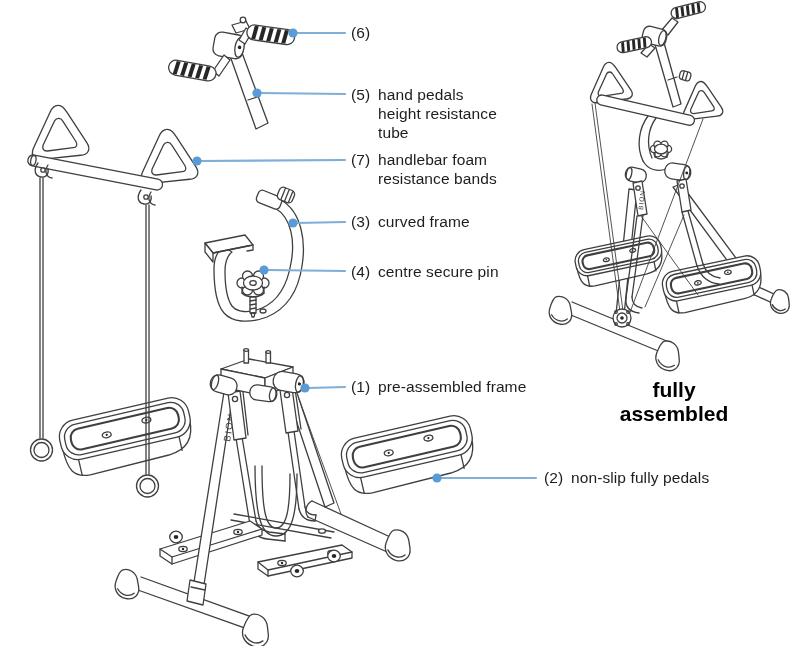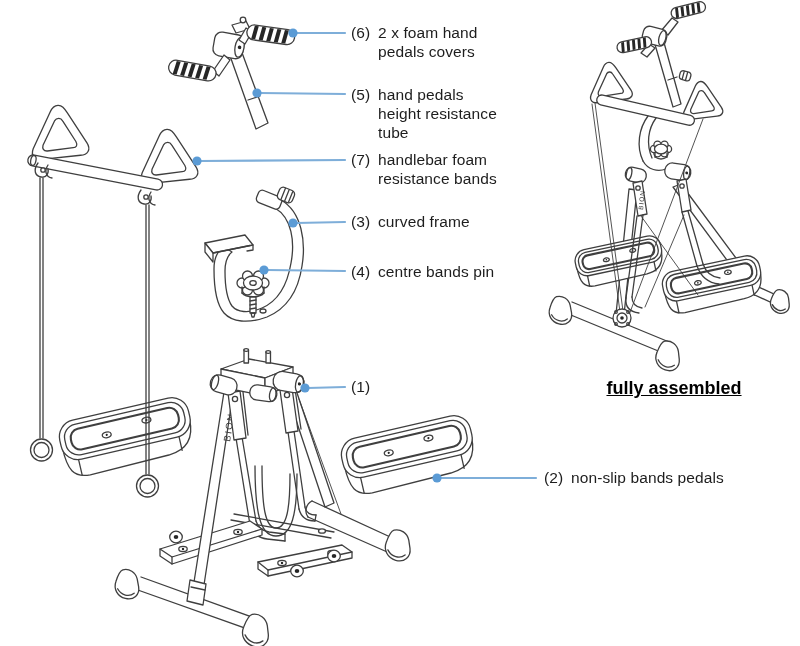--- a/index.html
+++ b/index.html
@@ -21,23 +21,22 @@
   svg text { stroke:none; fill:#3a3a3a; font-family:"Liberation Sans", sans-serif; }
   .leaders line { stroke:#7eaed9; stroke-width:2.2; }
   .leaders circle { stroke:none; fill:#5b9bd5; }
   .label {
     position:absolute; display:flex; color:#1d1d1d;
     font-size:15.5px; line-height:19px; letter-spacing:0.1px;
   }
   .label .num { flex:0 0 27px; width:27px; }
   .label .txt { display:block; }
   .caption {
-    position:absolute; font-size:18px; font-weight:bold; color:#000;
+    position:absolute; font-size:21px; font-weight:bold; color:#000;
     text-align:center;
-    text-decoration:underline;
   }
 </style>
 </head>
 <body>
 
 <div class="canvas">
 
 <svg width="800" height="646" viewBox="0 0 800 646" xmlns="http://www.w3.org/2000/svg">
   <defs>
     <g id="grip">
@@ -340,41 +339,41 @@
         </g>
     <g>
           <line x1="440" y1="478" x2="536" y2="478"></line>
           <circle cx="437" cy="478" r="4.6"></circle>
         </g>
   </g>
 </svg>
 
 <div class="label" style="left:351px; top:23px">
   <span class="num">(6)</span>
-  <span class="txt" style="width:114px">2 x foam hand pedals covers</span>
 </div>
 <div class="label" style="left:351px; top:85px">
   <span class="num">(5)</span>
   <span class="txt" style="width:124px">hand pedals height resistance tube</span>
 </div>
 <div class="label" style="left:351px; top:150px">
   <span class="num">(7)</span>
   <span class="txt" style="width:124px">handlebar foam resistance bands</span>
 </div>
 <div class="label" style="left:351px; top:212px">
   <span class="num">(3)</span>
   <span class="txt" style="width:170px">curved frame</span>
 </div>
 <div class="label" style="left:351px; top:262px">
   <span class="num">(4)</span>
-  <span class="txt" style="width:170px">centre bands pin</span>
+  <span class="txt" style="width:170px">centre secure pin</span>
 </div>
 <div class="label" style="left:351px; top:377px">
   <span class="num">(1)</span>
+  <span class="txt" style="width:180px">pre-assembled frame</span>
 </div>
 <div class="label" style="left:544px; top:468px">
   <span class="num">(2)</span>
-  <span class="txt" style="width:170px">non-slip bands pedals</span>
+  <span class="txt" style="width:170px">non-slip fully pedals</span>
 </div>
 
 <div class="caption" style="left:600px; top:378px; width:148px">fully assembled</div>
 
 </div>
 
 </body></html>

